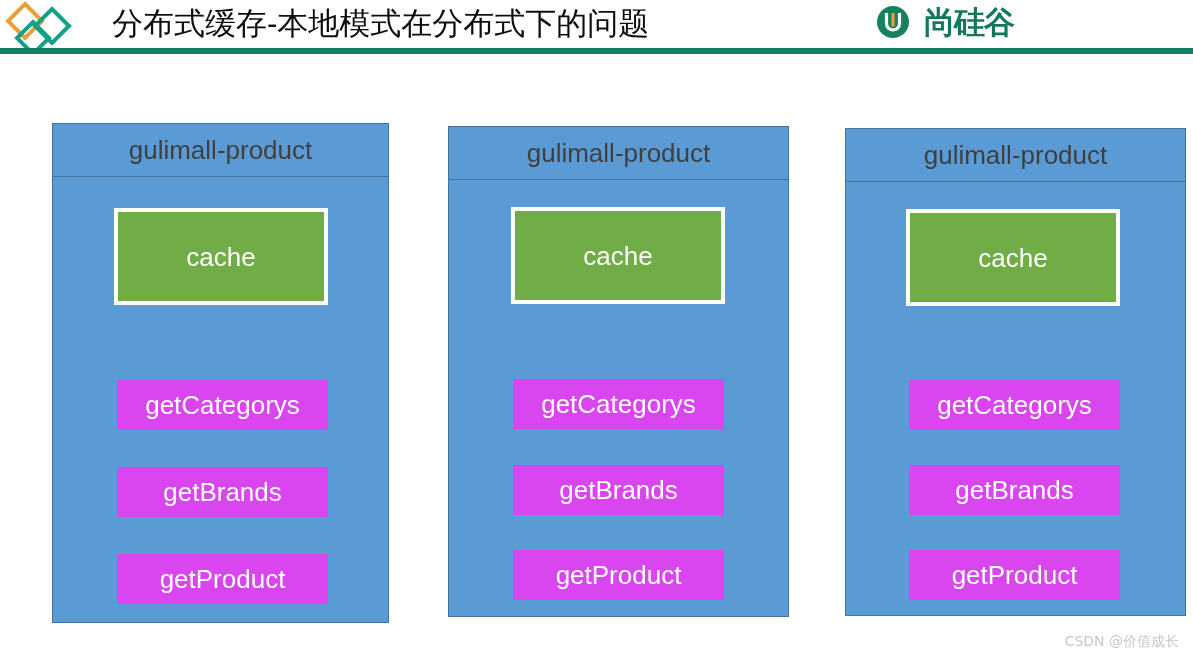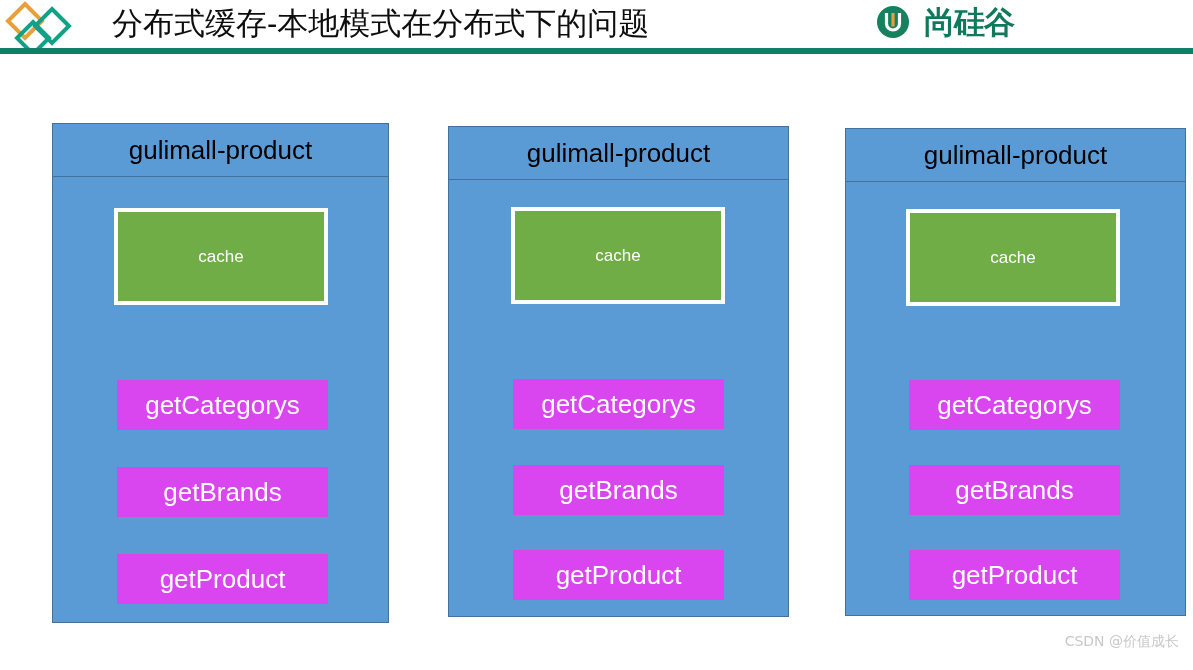--- a/index.html
+++ b/index.html
@@ -78,41 +78,41 @@
   .service-header {
     position: relative;
     height: 53px;
     border-bottom: 1px solid #41719C;
     box-sizing: border-box;
     display: flex;
     align-items: center;
     justify-content: center;
   }
   .service-header-label {
-    color: #000000;
+    color: #404040;
     font-size: 26px;
     line-height: 30px;
     font-family: "Liberation Sans", sans-serif;
   }
   .service-body {
     position: relative;
     height: calc(100% - 53px);
   }
   .cache-box {
     position: absolute;
     background: #70AD47;
     border: 4px solid #ffffff;
     box-sizing: border-box;
     display: flex;
     align-items: center;
     justify-content: center;
   }
   .cache-label {
     color: #ffffff;
-    font-size: 17px;
+    font-size: 26px;
     line-height: 30px;
     font-family: "Liberation Sans", sans-serif;
   }
   .api-btn {
     position: absolute;
     background: #d946ef;
     display: flex;
     align-items: center;
     justify-content: center;
     box-sizing: border-box;

